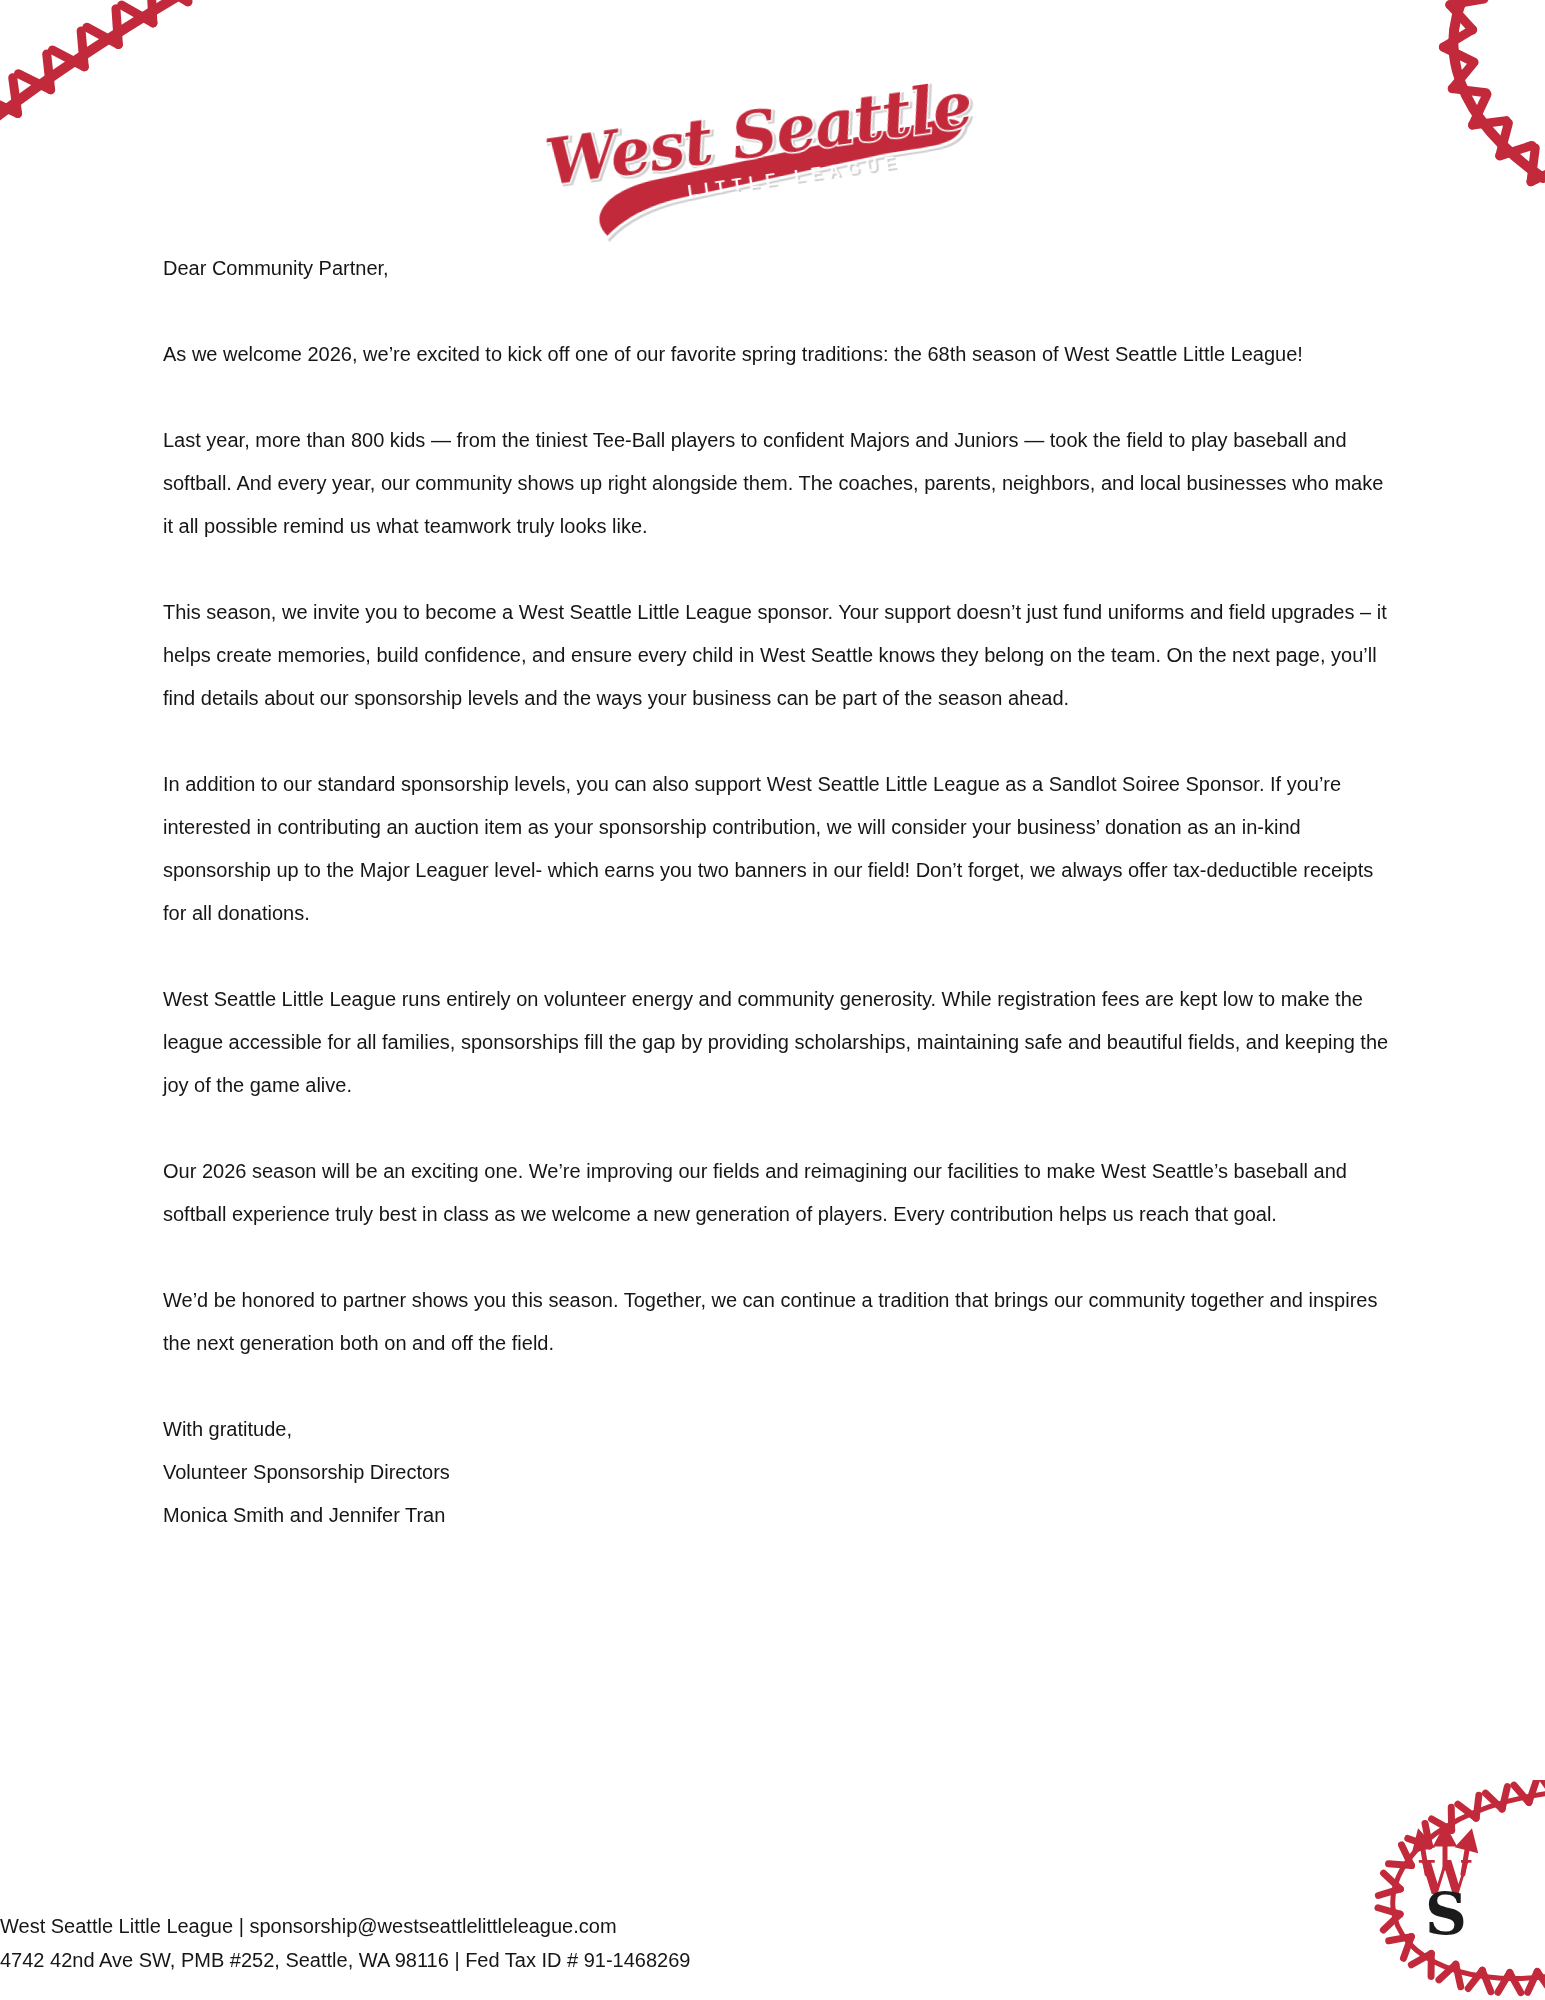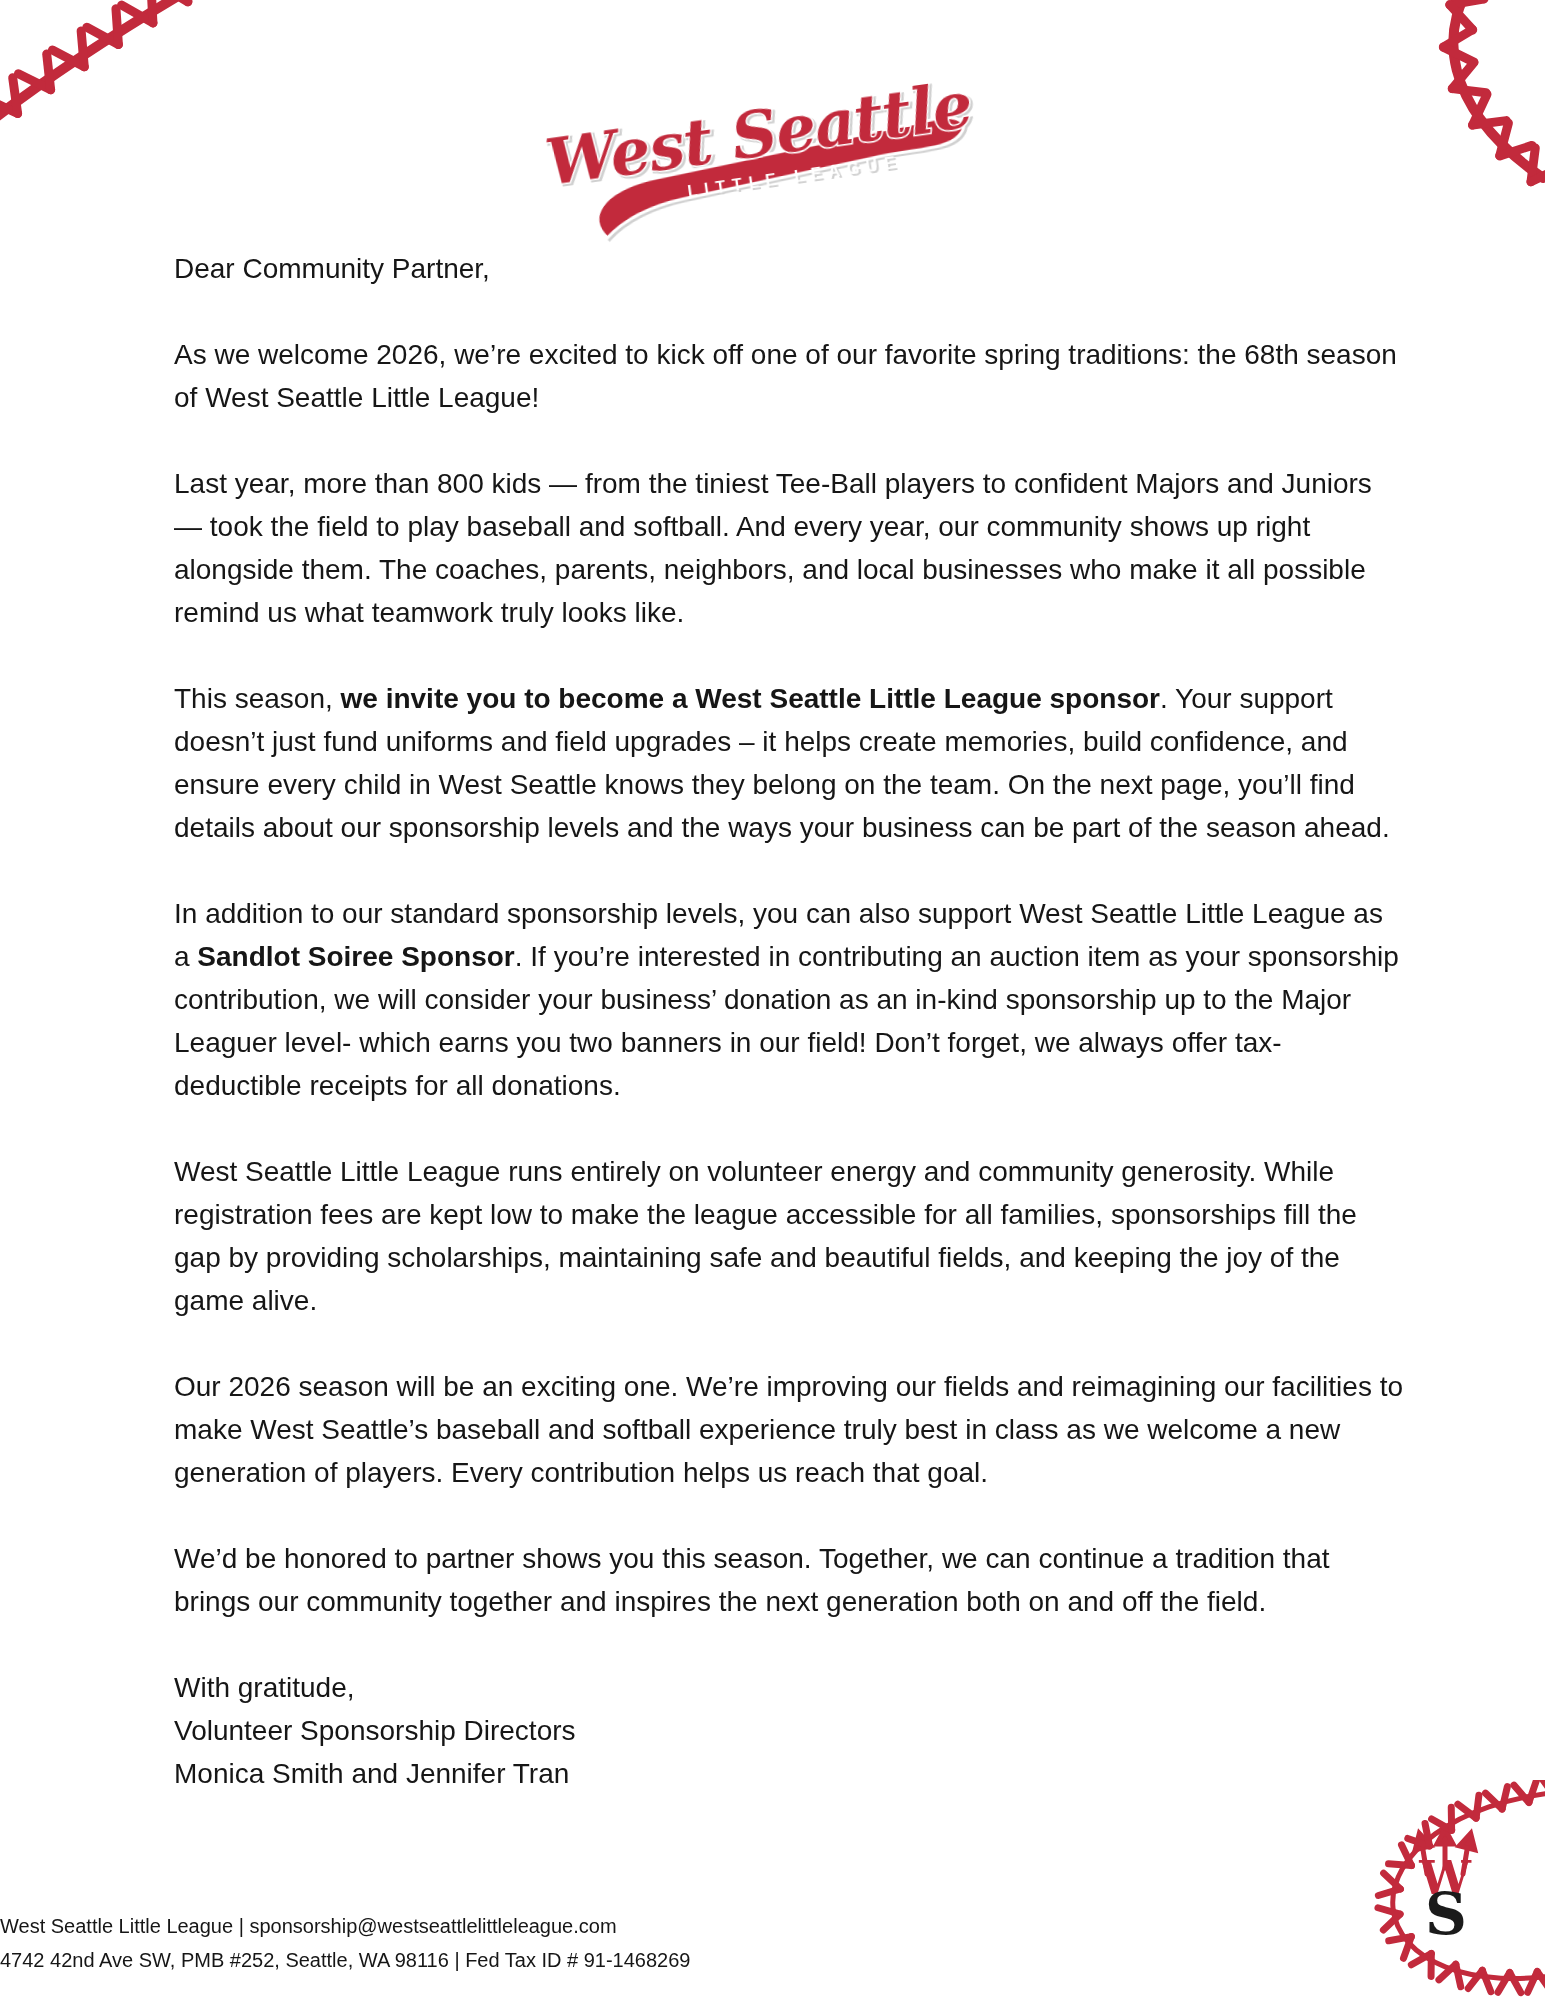--- a/index.html
+++ b/index.html
@@ -2,24 +2,24 @@
 <html style="--brand-red: #C22A3C; --ink: #161616;"><head>
 <meta charset="utf-8">
 <style>
   html,body{margin:0;padding:0;background:#fff;}
   .page{
     position:relative;width:1545px;height:2000px;background:#fff;overflow:hidden;
     font-family:"Liberation Sans",sans-serif;color:var(--ink,#161616);
   }
   .deco{position:absolute;pointer-events:none;}
   .logo-wrap{position:absolute;left:50%;top:52px;transform:translateX(-50%);}
-  .letter{position:absolute;left:174px;top:247px;width:1230px;font-size:28px;line-height:43px;}
+  .letter{position:absolute;left:163px;top:247px;width:1230px;font-size:20px;line-height:43px;}
   .letter p{margin:0;}
   .letter p + p{margin-top:43px;}
-  .letter .b{font-weight:bold;}
+  .letter .b{font-weight:normal;}
   .closing{margin-top:43px;}
   .footer{position:absolute;left:0;width:100%;bottom:23px;text-align:left;font-size:20px;line-height:34px;color:var(--ink,#161616);}
 </style>
 </head>
 <body>
 
 <div class="page">
 
   <svg class="deco" id="stitch-tl" style="left:-14px;top:-14px" width="245" height="195" viewBox="0 0 245 195">
     <path id="spine-tl" d="M -14 150 C 48 100 135 42 240 -18" fill="none" stroke="var(--brand-red,#C22A3C)" stroke-width="10" stroke-linecap="round"></path>

